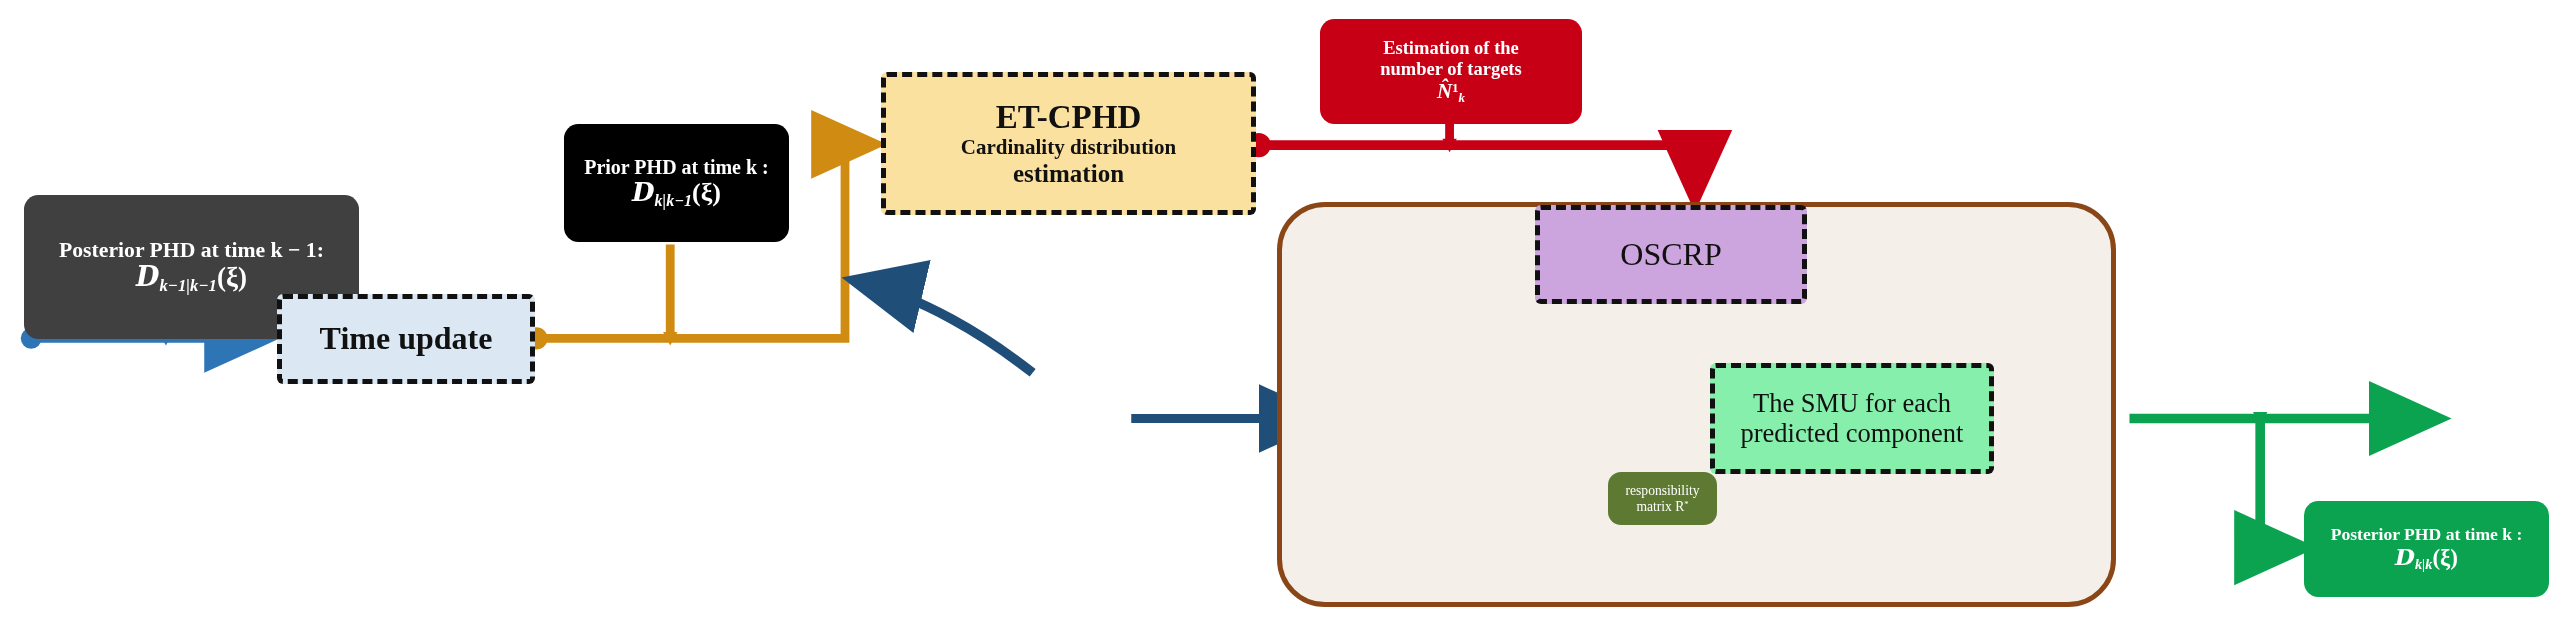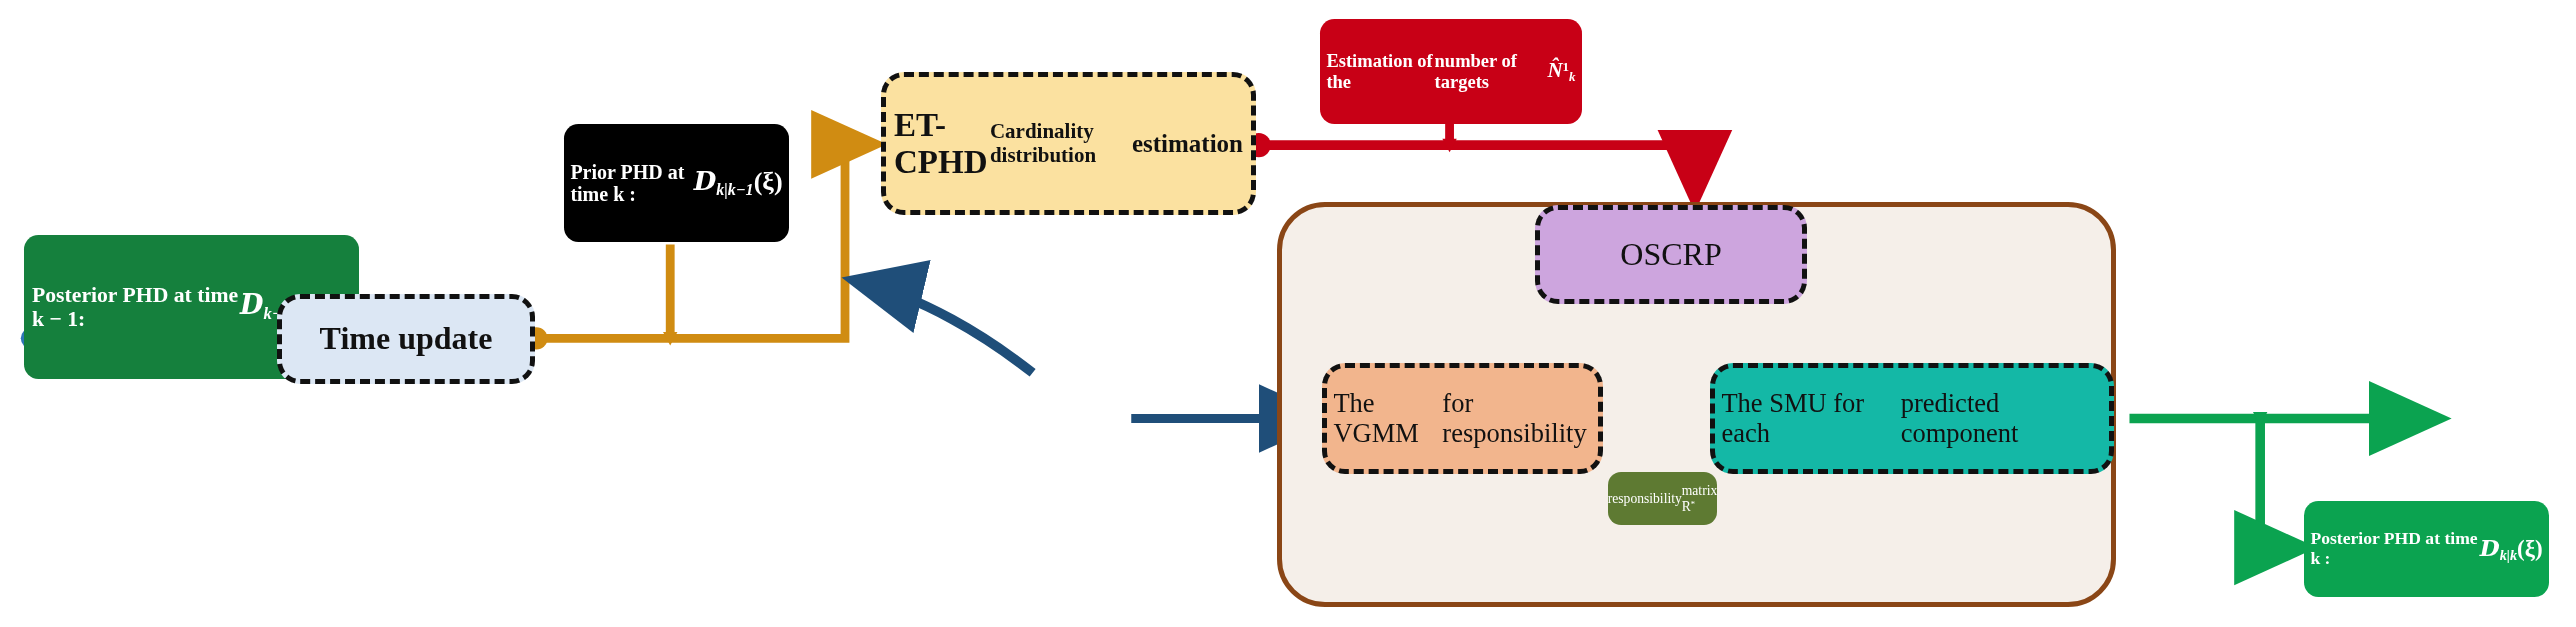--- a/index.html
+++ b/index.html
@@ -2,28 +2,28 @@
 <html style="font-size:13px"><head>
 <meta charset="utf-8">
 <style>
   html,body{margin:0;padding:0;background:#ffffff;}
   body{width:2576px;height:627px;overflow:hidden;
        font-family:"Liberation Serif","DejaVu Serif",serif;}
   #canvas{position:relative;width:2576px;height:627px;background:#fff;}
 
   svg.layer{position:absolute;left:0;top:0;width:2576px;height:627px;pointer-events:none;}
 
-  .node{position:absolute;box-sizing:border-box;display:flex;flex-direction:row;
-        align-items:center;justify-content:center;line-height:1.12;}
+  .node{position:absolute;box-sizing:border-box;display:flex;flex-direction:column;
+        align-items:center;justify-content:center;text-align:center;line-height:1.12;}
 
   
   .solidnode{border-radius:14.4px;color:#fff;font-weight:bold;}
 
   
-  .dashnode{border:5.6px dashed #111111;border-radius:23px;color:#111;}
+  .dashnode{border:5.6px dashed #111111;border-radius:6px;color:#111;}
 
   .l1{display:block;}
   .l2{display:block;}
 
   .mathi{font-style:italic;}
   .scr{font-style:italic;font-family:"DejaVu Serif",serif;}
   sub{font-size:.62em;font-style:italic;vertical-align:-.28em;}
   sup{font-size:.62em;vertical-align:.45em;}
 
   
@@ -105,21 +105,21 @@
 
     <g>
       <path d="M2655,522 L3040,522" stroke="#0BA350" stroke-width="12" fill="none" marker-end="url(#ar-green)"></path>
       <path d="M2818,522 L2818,683 L2872,683" stroke="#0BA350" stroke-width="12" fill="none" marker-end="url(#ar-green)"></path>
       <path d="M2809,514 L2818,531 L2827,514 z" fill="#0BA350"></path>
     </g>
   </svg>
 
   <div id="meas-container" style="left:1277px;top:202px;width:839px;height:405px;"></div>
 
-  <div class="node solidnode" style="left:24px;top:195px;width:335px;height:144px;background:#15803d;font-size:21.7px;padding:4.8px 8px;margin-top:40px;">
+  <div class="node solidnode" style="left:24px;top:195px;width:335px;height:144px;background:#404040;font-size:21.7px;padding:4.8px 8px;">
     <span class="l1">Posterior PHD at time k − 1:</span>
     <span class="l2" style="font-size:27px;">
       <span class="scr">D</span><sub>k−1|k−1</sub><span>(ξ)</span>
     </span>
   </div>
 
   <div class="node dashnode" style="left:277px;top:294px;width:258px;height:90px;background:#DCE7F4;font-size:32px;font-weight:bold;">
     <span>Time update</span>
   </div>
 
@@ -142,33 +142,29 @@
     <span class="l1" style="font-size:21px;">
       <span class="mathi">N̂</span><sup>1</sup><sub>k</sub>
     </span>
   </div>
 
   <div class="node dashnode" style="left:1535px;top:205px;width:272px;height:99px;background:#CDA5DE;font-size:32px;">
     <span>OSCRP</span>
   </div>
 
 
-  <div class="node dashnode" style="left:1322px;top:363px;width:281px;height:111px;background:#F2B58D;font-size:26.5px;padding:1.6px 6.4px;">
-    <span class="l1">The VGMM</span>
-    <span class="l2">for  responsibility</span>
-  </div>
 
   <div class="node solidnode" style="left:1608px;top:472px;width:109px;height:53px;background:#5E7A32;font-size:13.6px;border-radius:13px;font-weight:normal;">
     <span class="l1">responsibility</span>
     <span class="l2">
       <span>matrix R</span><sup>*</sup>
     </span>
   </div>
 
-  <div class="node dashnode" style="left:1710px;top:363px;width:404px;height:111px;background:#14b8a6;font-size:26.5px;padding:1.6px 6.4px;">
+  <div class="node dashnode" style="left:1710px;top:363px;width:284px;height:111px;background:#86efac;font-size:26.5px;padding:1.6px 6.4px;">
     <span class="l1">The SMU for each</span>
     <span class="l2">predicted component</span>
   </div>
 
   <div class="node solidnode" style="left:2304px;top:501px;width:245px;height:96px;background:#0BA350;font-size:17.6px;padding:2.4px 6.4px;">
     <span class="l1">Posterior PHD at time  k :</span>
     <span class="l2" style="font-size:23px;">
       <span class="scr">D</span><sub>k|k</sub><span>(ξ)</span>
     </span>
   </div>

